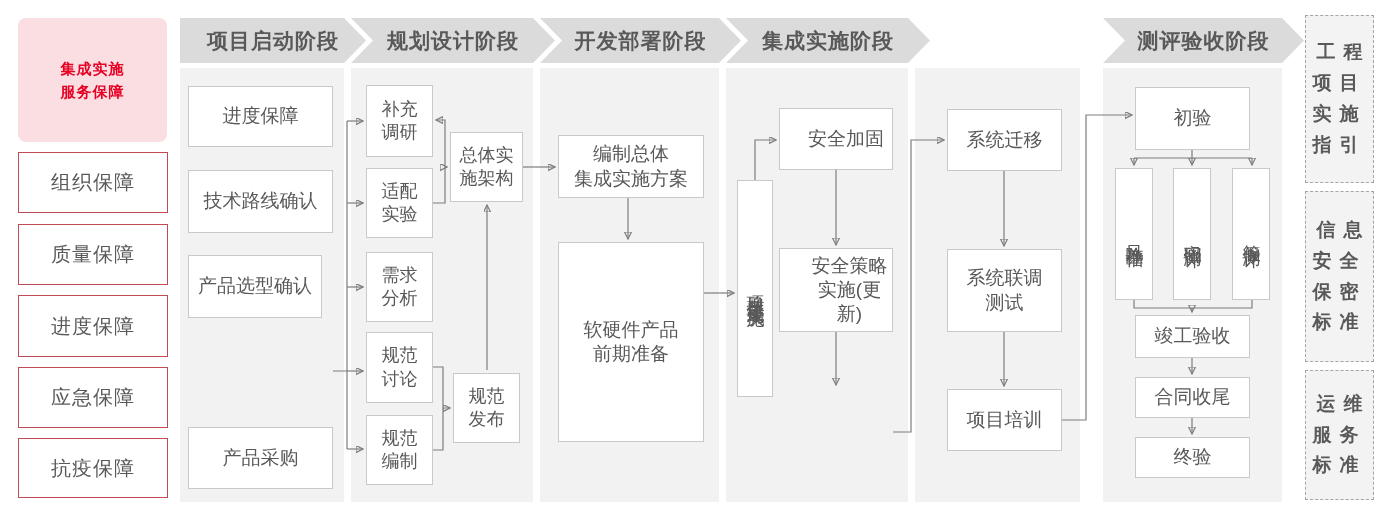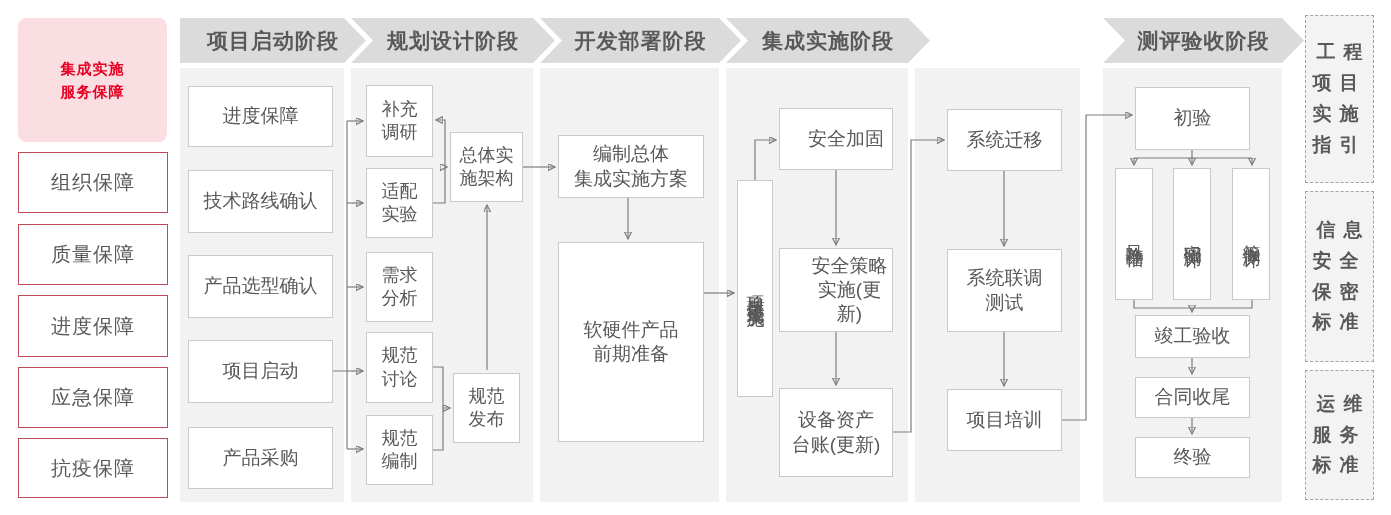--- a/index.html
+++ b/index.html
@@ -82,22 +82,21 @@
   <div class="col-bg" style="left:1103px;width:179px;"></div>
 
   <div class="phase-header first" style="left:180px;width:186px;">项目启动阶段</div>
   <div class="phase-header" style="left:351px;width:204px;">规划设计阶段</div>
   <div class="phase-header" style="left:540px;width:201px;">开发部署阶段</div>
   <div class="phase-header" style="left:726px;width:204px;">集成实施阶段</div>
   <div class="phase-header" style="left:1103px;width:201px;">测评验收阶段</div>
 
   <div class="node" style="left:188px;top:86px;width:145px;height:61px;">进度保障</div>
   <div class="node" style="left:188px;top:170px;width:145px;height:63px;">技术路线确认</div>
-  <div class="node" style="left:188px;top:255px;width:145px;height:63px;">产品选型确认</div>
-  <div class="node" style="left:188px;top:340px;width:145px;height:63px;">项目启动</div>
+  <div class="node" style="left:188px;top:255px;width:134px;height:63px;">产品选型确认</div>
   <div class="node" style="left:188px;top:427px;width:145px;height:62px;">产品采购</div>
 
   <div class="node small" style="left:366px;top:85px;width:67px;height:72px;">补充
 调研</div>
   <div class="node small" style="left:366px;top:168px;width:67px;height:70px;">适配
 实验</div>
   <div class="node small" style="left:366px;top:252px;width:67px;height:70px;">需求
 分析</div>
   <div class="node small" style="left:366px;top:332px;width:67px;height:71px;">规范
 讨论</div>
@@ -110,22 +109,20 @@
 
   <div class="node" style="left:558px;top:135px;width:146px;height:63px;">编制总体
 集成实施方案</div>
   <div class="node" style="left:558px;top:242px;width:146px;height:200px;">软硬件产品
 前期准备</div>
 
   <div class="node vertical" style="left:737px;top:180px;width:36px;height:217px;">项目整体集成实施</div>
   <div class="node" style="left:779px;top:108px;width:114px;height:62px;padding-left:20px;">安全加固</div>
   <div class="node" style="left:779px;top:248px;width:114px;height:84px;padding-left:27px;">安全策略
 实施(更新)</div>
-  <div class="node" style="left:779px;top:388px;width:114px;height:89px;">设备资产
-台账(更新)</div>
 
   <div class="node" style="left:947px;top:109px;width:115px;height:62px;">系统迁移</div>
   <div class="node" style="left:947px;top:249px;width:115px;height:83px;">系统联调
 测试</div>
   <div class="node" style="left:947px;top:389px;width:115px;height:62px;">项目培训</div>
 
   <div class="node" style="left:1135px;top:87px;width:115px;height:63px;">初验</div>
   <div class="node vertical" style="left:1115px;top:168px;width:38px;height:132px;">风险评估</div>
   <div class="node vertical" style="left:1173px;top:168px;width:38px;height:132px;">密码测评</div>
   <div class="node vertical" style="left:1232px;top:168px;width:38px;height:132px;">等保测评</div>

